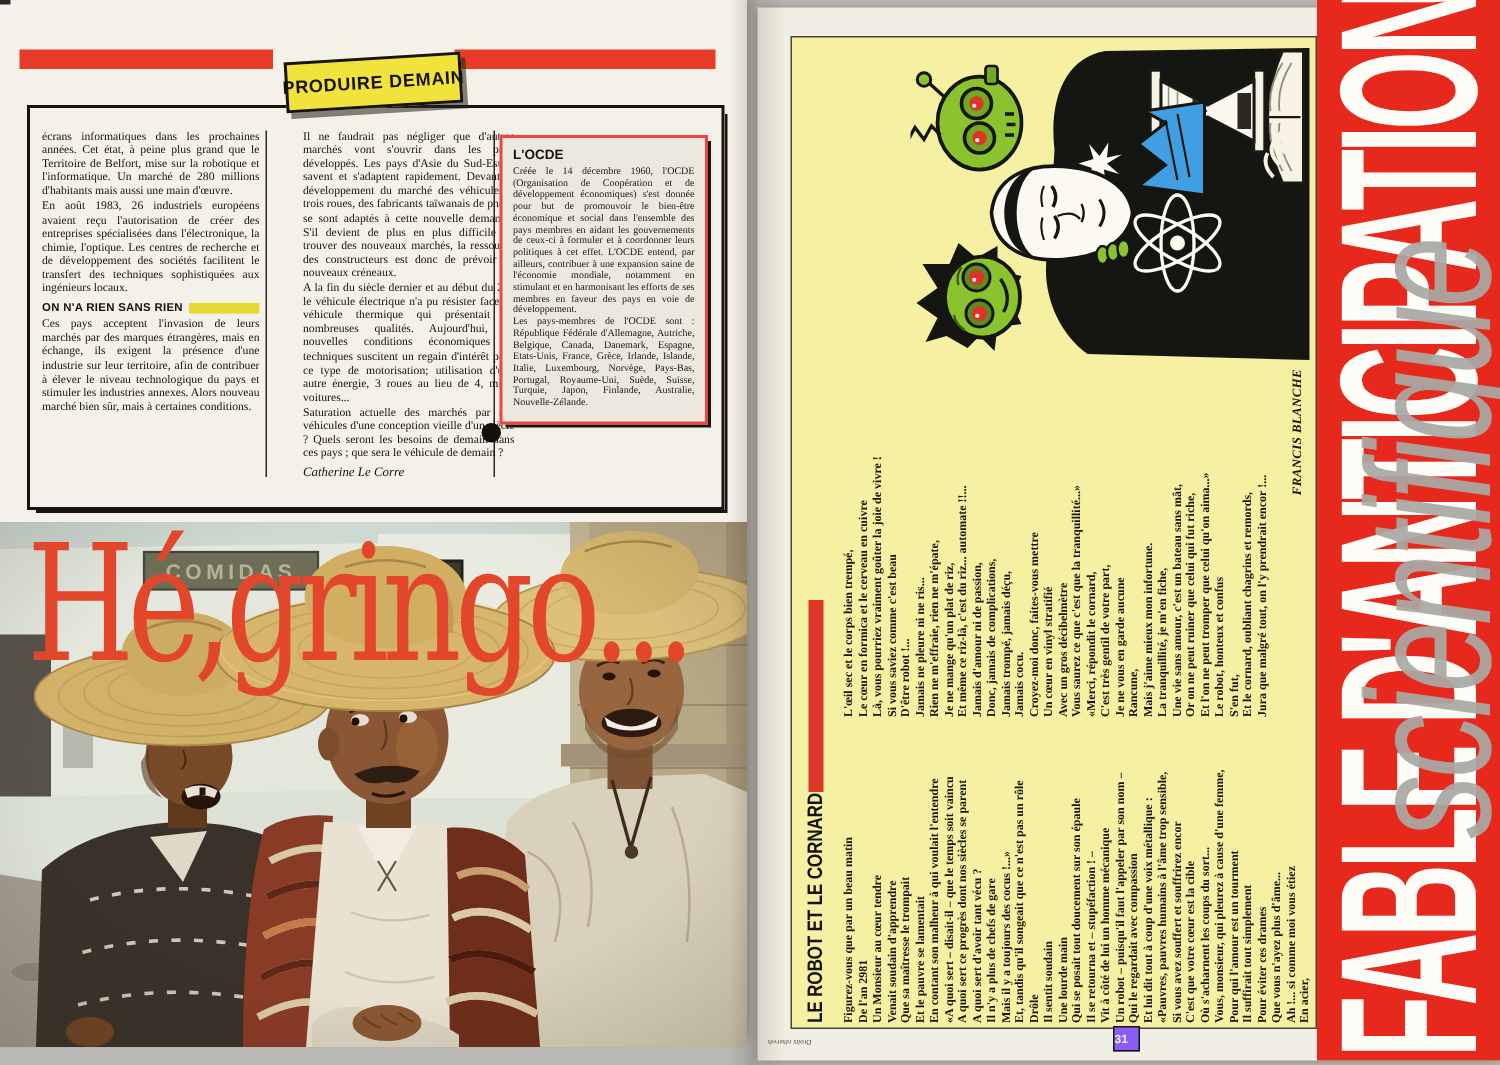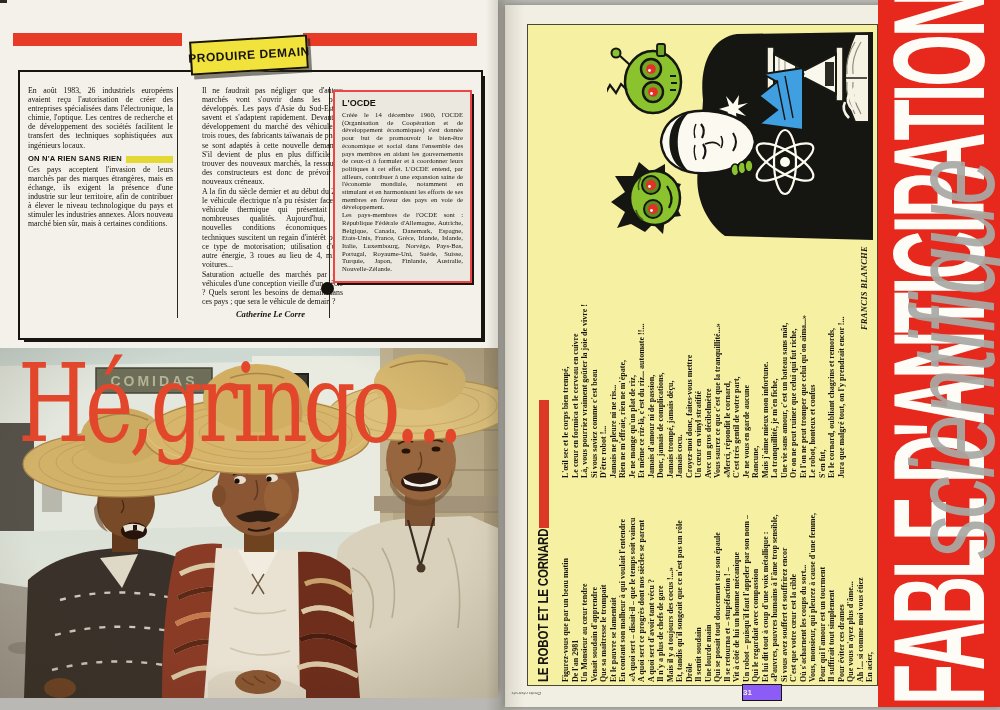--- a/index.html
+++ b/index.html
@@ -23,21 +23,21 @@
   .article-box{left:18px;top:70px;width:461px;height:266px;border:2px solid #18140f;box-shadow:4px 4px 0 -2px #18140f;}
   .vrule{top:87px;width:1px;height:231px;background:#2c2820;}
   .col{top:86px;height:248px;overflow:hidden;font-size:7.8px;line-height:9.1px;color:#15120c;text-align:justify;}
   .col p{margin:0 0 1px 0;}
   .col1{left:28px;width:145px;}
   .col2{left:202px;width:141px;}
   .subhead-row{display:flex;align-items:flex-end;margin:4px 0 2px 0;}
   .subhead-row b{font-family:"Liberation Sans",sans-serif;font-size:7.6px;letter-spacing:.2px;white-space:nowrap;}
   .subhead-bar{flex:1 1 auto;height:7px;background:#e3d834;margin-left:4px;}
   .end-dot{left:119px;top:196px;width:13px;height:13px;border-radius:50%;background:#14110c;}
-  .sig{text-align:center;font-style:italic;font-weight:bold;font-size:8.6px;padding-right:4px;margin-top:4px;}
+  .sig{text-align:left;font-style:italic;font-weight:normal;font-size:8.6px;padding-right:4px;margin-top:4px;}
 
   .ocde-box{left:333px;top:90px;width:139px;height:193px;background:#ebe8df;border:2px solid #ef4444;box-shadow:3px 3px 0 -1px #18140f;box-sizing:border-box;padding:6px 7px;overflow:hidden;}
   .ocde-box h3{margin:0 0 3px 0;font-family:"Liberation Sans",sans-serif;font-size:9px;color:#15120c;}
   .ocde-box p{margin:0;font-size:6.7px;line-height:7.7px;text-align:justify;color:#1a1712;}
 
   
   .photo-wrap{left:0;top:348px;width:498px;height:350px;overflow:hidden;}
   .gringo{left:18px;top:350px;z-index:6;color:#e2472b;font-family:"DejaVu Serif",serif;font-size:108px;line-height:108px;letter-spacing:-6px;transform:scaleX(.76);transform-origin:0 0;white-space:nowrap;}
 
   
@@ -46,21 +46,21 @@
   .poem-title-row{position:absolute;left:4px;top:8px;display:flex;align-items:center;}
   .poem-title{font-family:"Liberation Sans",sans-serif;font-weight:bold;font-size:14px;letter-spacing:-.2px;color:#16130e;transform:scaleX(.82);transform-origin:0 50%;white-space:nowrap;}
   .poem-title-bar{position:absolute;left:158px;top:12px;width:128px;height:10px;background:#dc3826;}
   .poem-col{position:absolute;top:34px;font-size:8px;line-height:9.5px;font-weight:bold;color:#17140d;}
   .poem-col .poem-line{white-space:nowrap;}
   .poem-col.a{left:4px;width:200px;}
   .poem-col.b{left:208px;width:228px;}
   .poem-author{position:absolute;left:330px;top:332px;width:110px;text-align:right;font-style:italic;font-weight:bold;font-size:8.5px;color:#17140d;letter-spacing:.3px;}
   .illo{position:absolute;left:436px;top:80px;}
 
-  .page-num{left:742px;top:684px;width:40px;height:17px;background:#8b5cf6;border:1px solid #15150f;box-sizing:border-box;display:flex;align-items:center;justify-content:flex-start;z-index:8;}
+  .page-num{left:742px;top:684px;width:18px;height:17px;background:#8b5cf6;border:1px solid #15150f;box-sizing:border-box;display:flex;align-items:center;justify-content:flex-start;z-index:8;}
   .page-num span{color:#f0efe8;font-family:"Liberation Sans",sans-serif;font-weight:bold;font-size:8px;}
   .credit{left:507px;top:688px;width:34px;height:8px;transform:rotate(180deg);font-size:4.8px;font-style:italic;color:#4c4a40;white-space:nowrap;z-index:8;}
 
   
   .red-band{left:878px;top:0;width:122px;height:707px;background:#e6291c;overflow:hidden;}
   .fable-rot{position:absolute;left:0;top:0;width:707px;height:122px;transform-origin:0 0;transform:rotate(-90deg) translateX(-707px);}
   .fable-text{position:absolute;left:2px;top:0;font-family:"Liberation Sans",sans-serif;font-weight:bold;font-size:130px;line-height:122px;letter-spacing:-6px;color:#fdfcf6;white-space:nowrap;transform:scaleX(.52);transform-origin:0 0;}
   .sci-text{position:absolute;left:148px;top:16px;font-family:"Liberation Sans",sans-serif;font-style:italic;font-size:118px;line-height:118px;letter-spacing:-3px;color:rgba(168,168,164,.93);white-space:nowrap;transform:scaleX(.72);transform-origin:0 0;z-index:2;}
 </style>
 </head>
@@ -74,20 +74,21 @@
   <div class="abs kicker-bar r"></div>
   <div class="abs kicker-label">
     <span>PRODUIRE DEMAIN</span>
   </div>
 
   <div class="abs article-box"></div>
   <div class="abs vrule" style="left:177px;"></div>
   <div class="abs vrule" style="left:329px;"></div>
 
   <div class="abs col col1">
+    <p>écrans informatiques dans les prochaines années. Cet état, à peine plus grand que le Territoire de Belfort, mise sur la robotique et l'informatique. Un marché de 280 millions d'habitants mais aussi une main d'œuvre.</p>
     <p>En août 1983, 26 industriels européens avaient reçu l'autorisation de créer des entreprises spécialisées dans l'électronique, la chimie, l'optique. Les centres de recherche et de développement des sociétés facilitent le transfert des techniques sophistiquées aux ingénieurs locaux.</p>
     <div class="subhead-row">
       <b>ON N'A RIEN SANS RIEN</b>
       <span class="subhead-bar"></span>
     </div>
     <p>Ces pays acceptent l'invasion de leurs marchés par des marques étrangères, mais en échange, ils exigent la présence d'une industrie sur leur territoire, afin de contribuer à élever le niveau technologique du pays et stimuler les industries annexes. Alors nouveau marché bien sûr, mais à certaines conditions.</p>
   </div>
 
   <div class="abs col col2">
     <p>Il ne faudrait pas négliger que d'autres marchés vont s'ouvrir dans les pays développés. Les pays d'Asie du Sud-Est le savent et s'adaptent rapidement. Devant le développement du marché des véhicules à trois roues, des fabricants taïwanais de pneus se sont adaptés à cette nouvelle demande. S'il devient de plus en plus difficile de trouver des nouveaux marchés, la ressource des constructeurs est donc de prévoir de nouveaux créneaux.</p>

